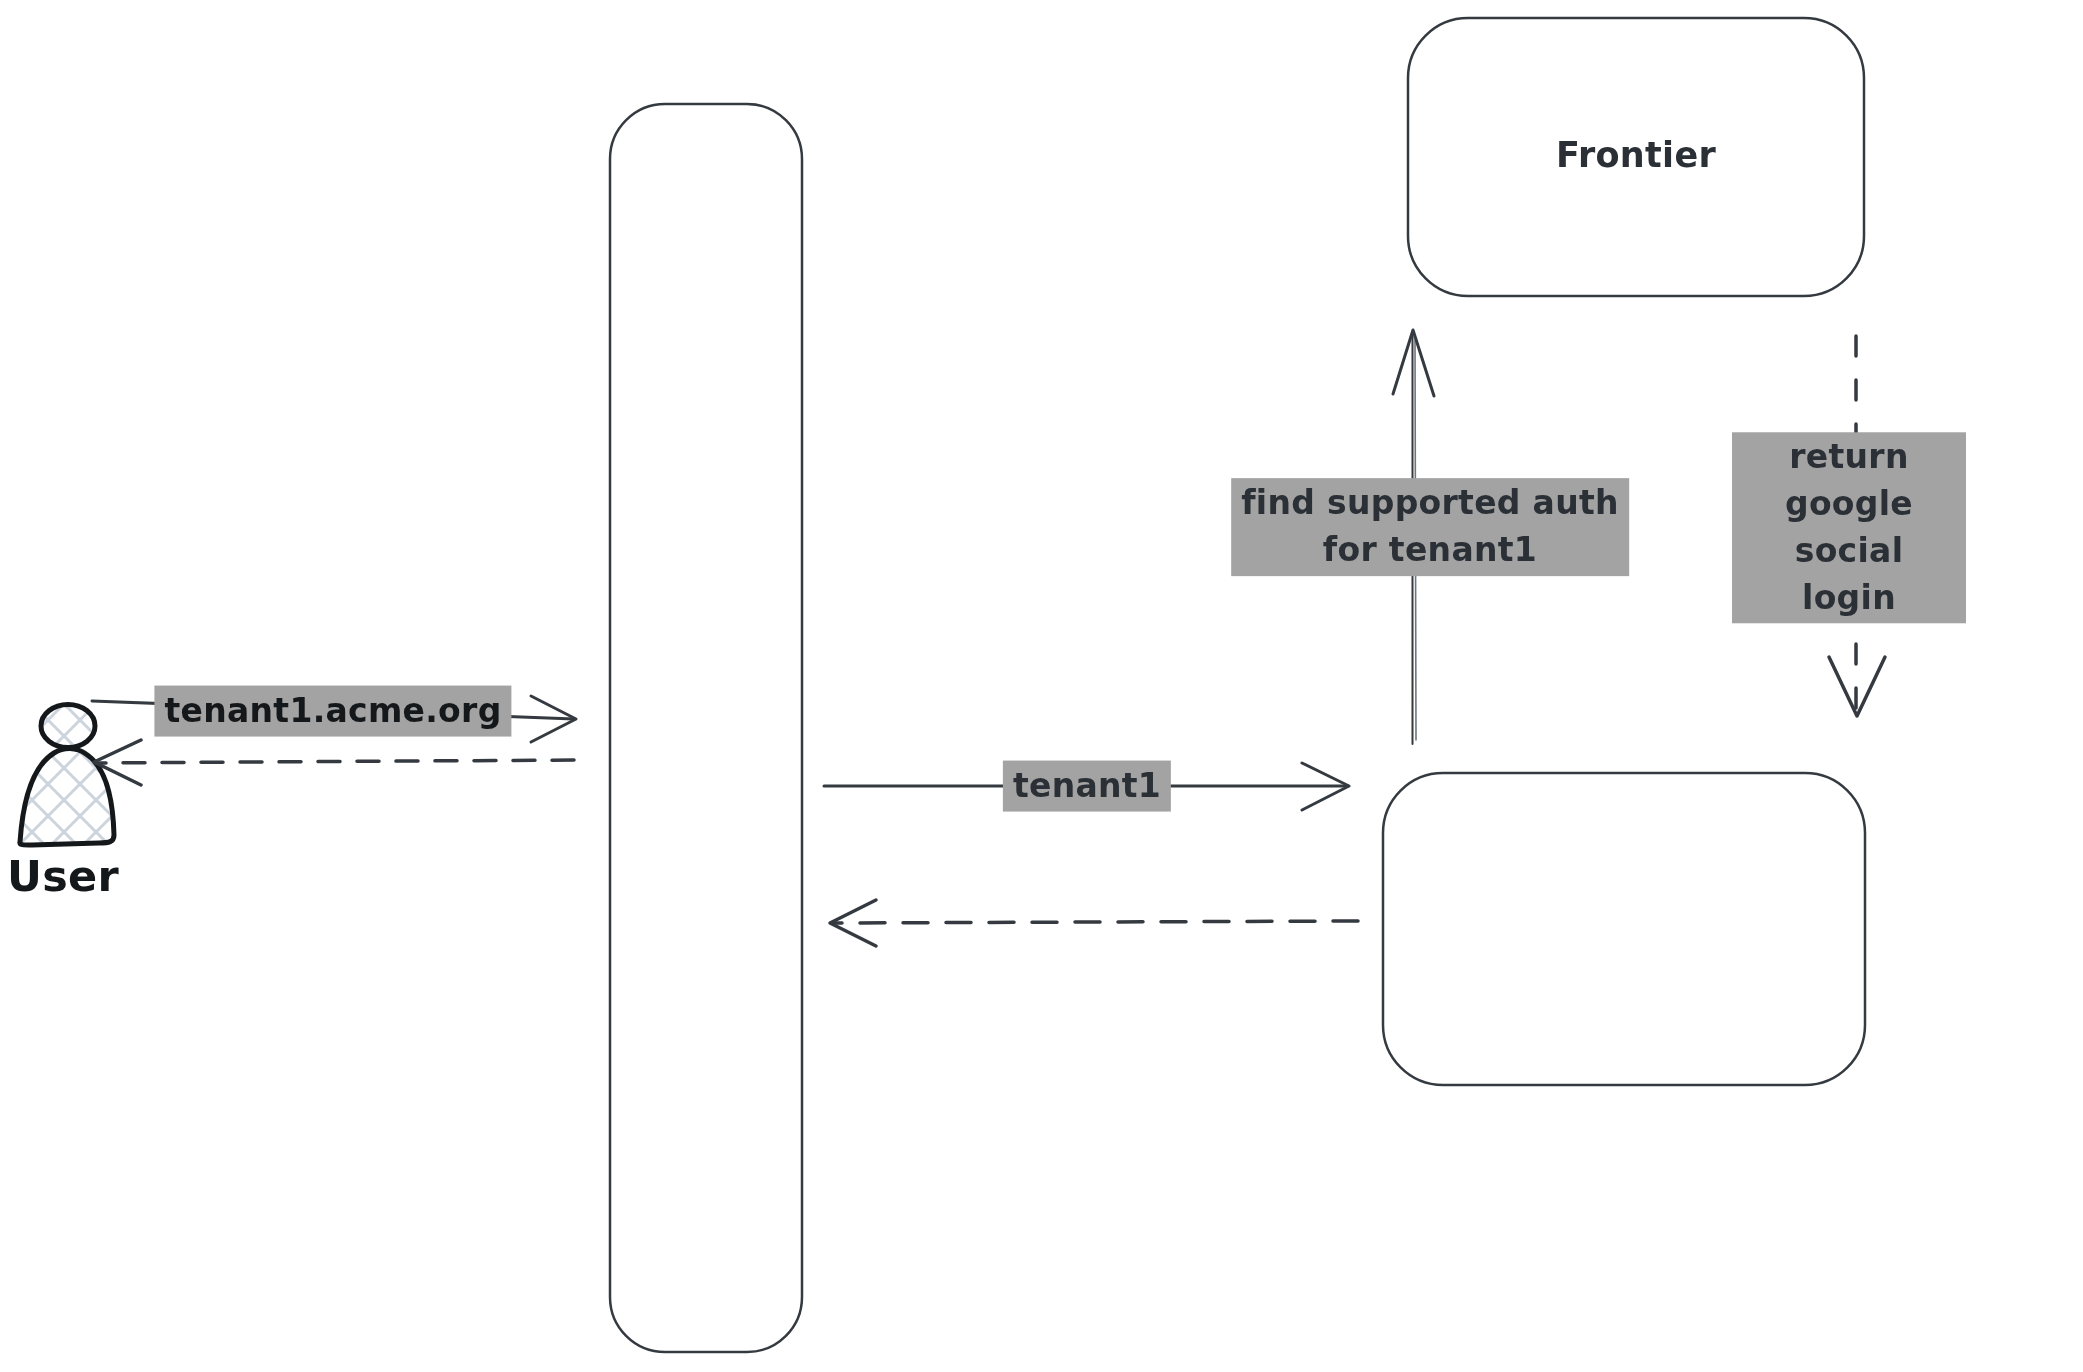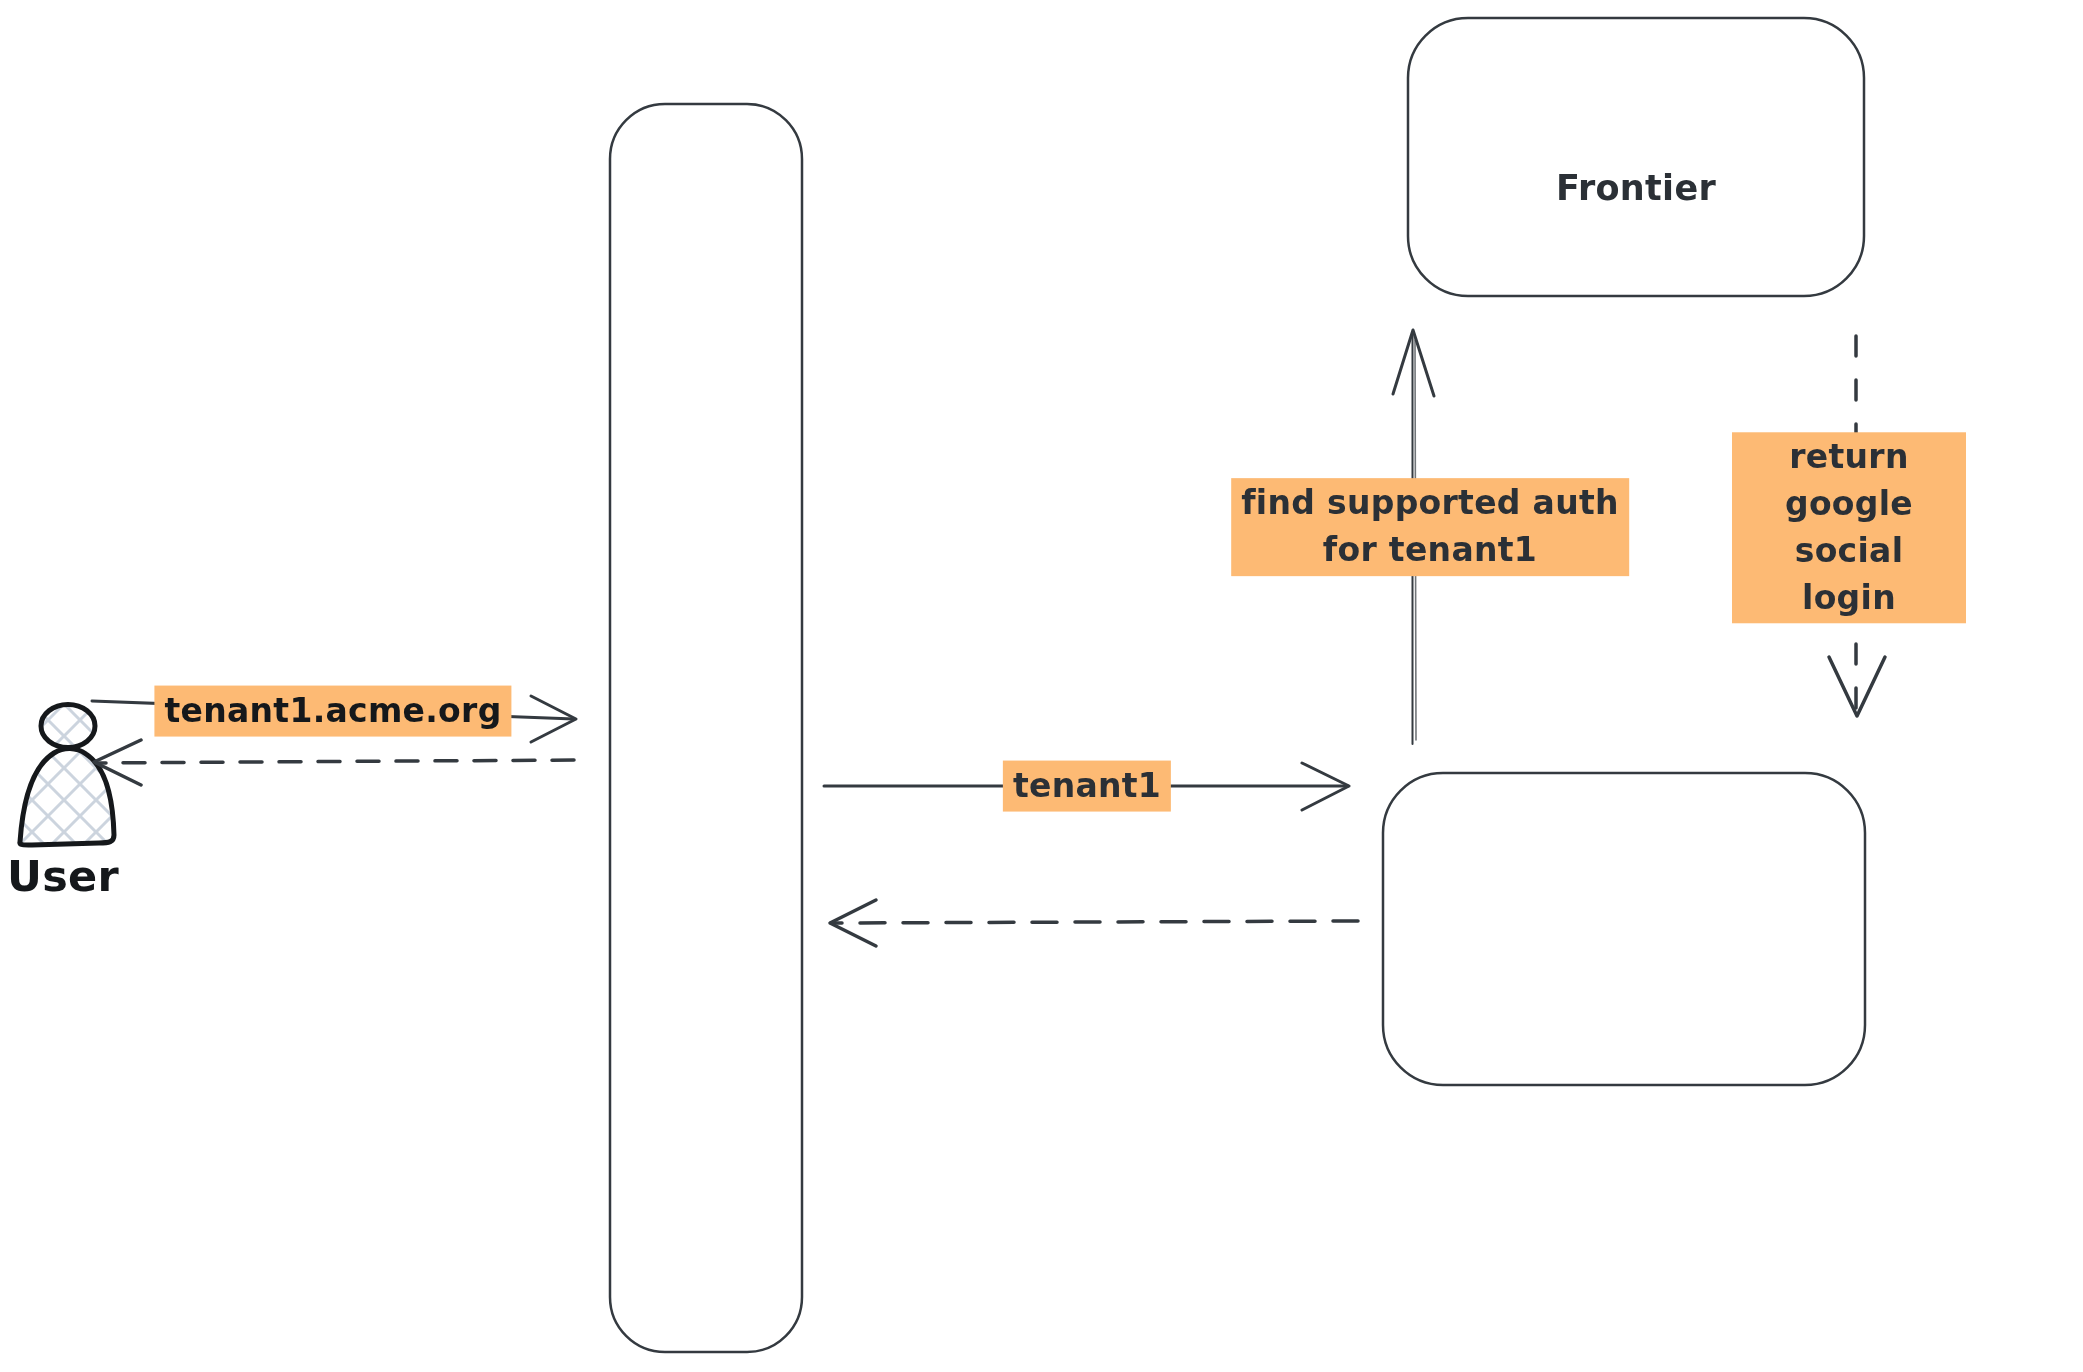--- a/index.html
+++ b/index.html
@@ -16,21 +16,21 @@
     position: absolute;
     transform: translate(-50%, -50%);
     text-align: center;
     white-space: pre-line;
     font-size: 33px;
     font-weight: 600;
     color: #2b3036;
     line-height: 1.42;
     letter-spacing: 0.3px;
   }
-  .edge-label { background: #fdba74; padding: 2px 10px; }
+  .edge-label { background: #a3a3a3; padding: 2px 10px; }
   .dark-text { color: #15181b; text-align: center; }
 </style>
 </head>
 <body>
 
 <div class="canvas">
 
   <svg class="shapes-svg" width="2083" height="1372" viewBox="0 0 2083 1372">
     <defs>
       <pattern id="crosshatch" width="32" height="32" patternUnits="userSpaceOnUse">
@@ -84,21 +84,21 @@
 
     <g stroke="#343a40" fill="none" stroke-linecap="round" stroke-linejoin="round">
       <line x1="1856" y1="336" x2="1856" y2="712" stroke-width="3.5" stroke-dasharray="20 24"></line>
       <polyline points="1829,657 1857,716 1885,657" stroke-width="3.5"></polyline>
     </g>
   </svg>
 
   <div class="label dark-text" style="left:63px; top:877px; font-size:43px;">User</div>
 
 
-  <div class="label" style="left:1636px; top:156px; font-size:35px;margin-top:33px;">Frontier</div>
+  <div class="label" style="left:1636px; top:156px; font-size:35px;">Frontier</div>
 
 
   <div class="label edge-label dark-text" style="left:333px; top:711px;">tenant1.acme.org</div>
 
   <div class="label edge-label" style="left:1087px; top:786px;">tenant1</div>
 
 
   <div class="label edge-label" style="left:1430px; top:527px;">find supported auth
 for tenant1</div>
 

